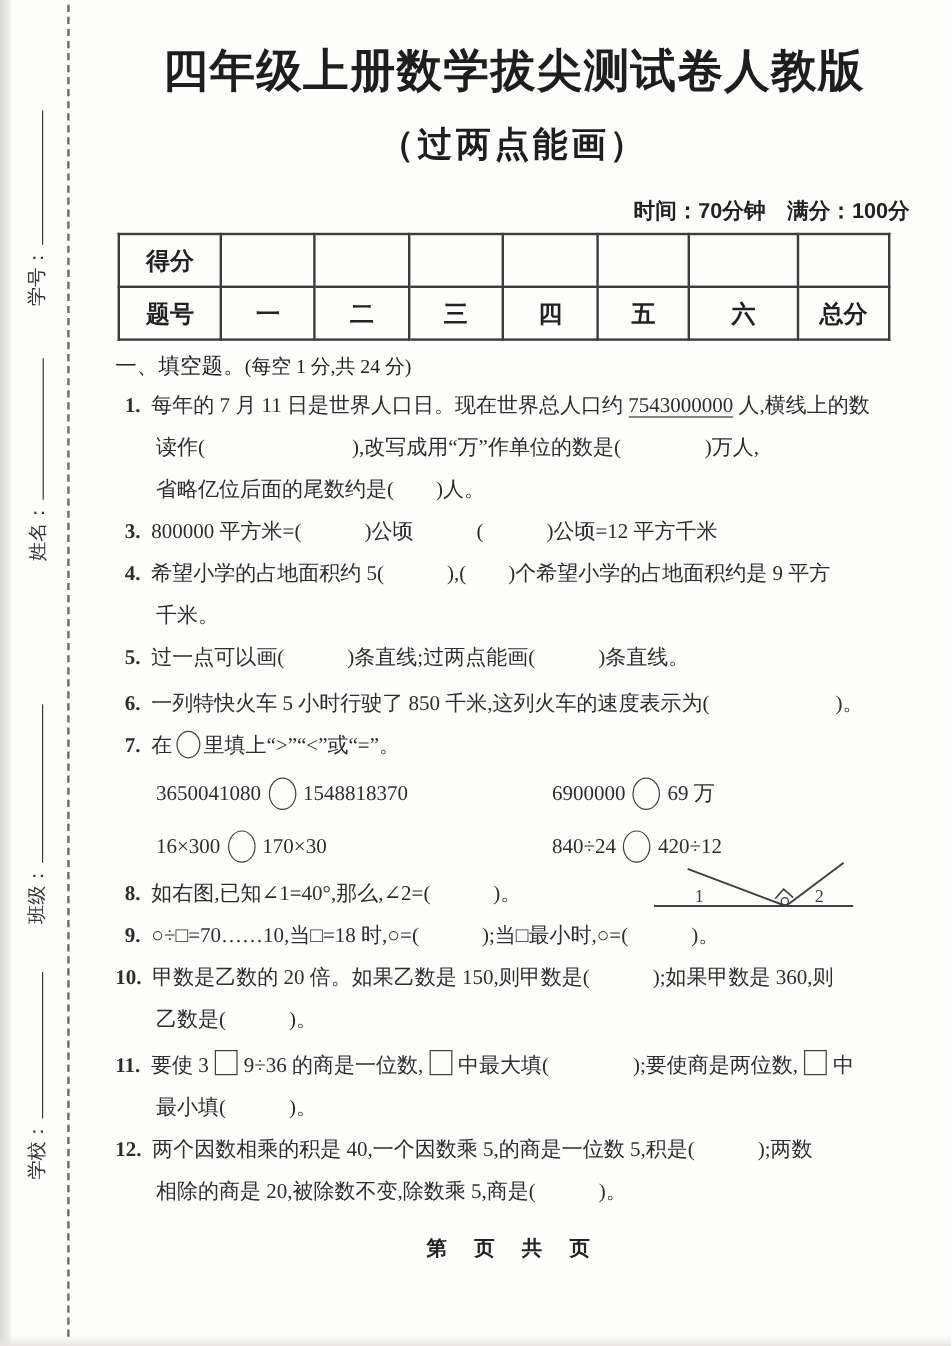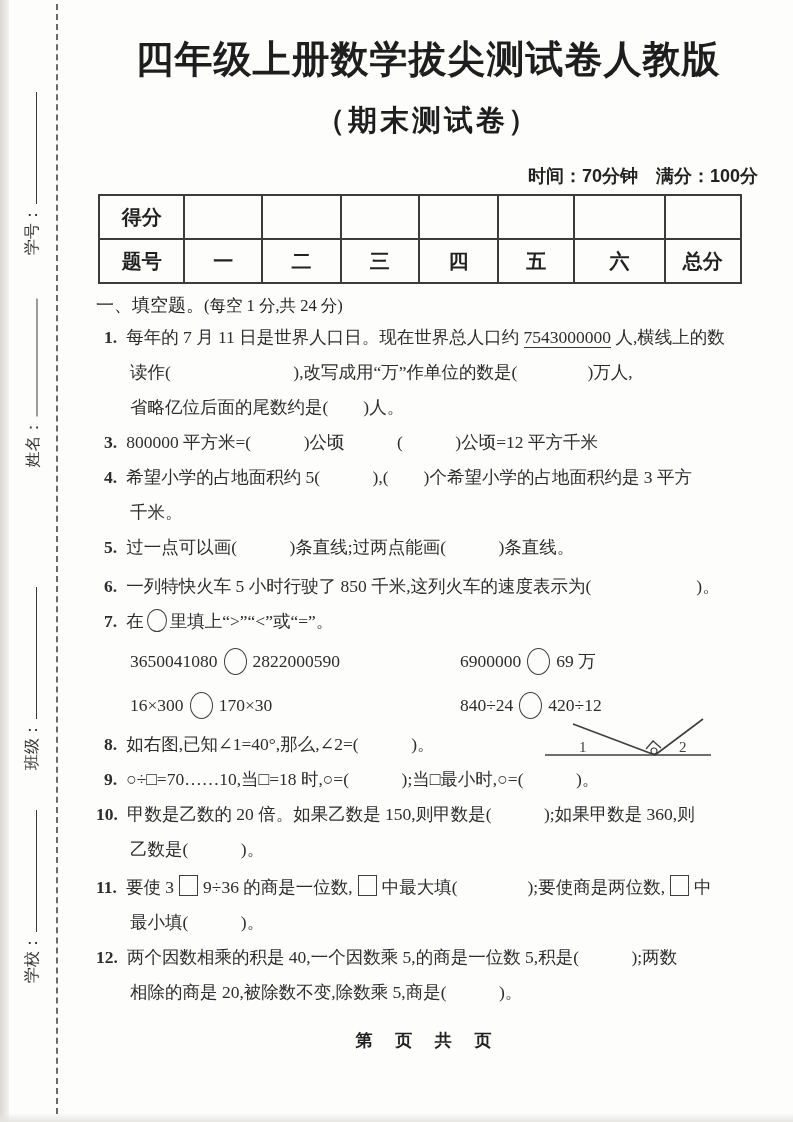--- a/index.html
+++ b/index.html
@@ -81,21 +81,21 @@
   </div>
   <div class="vlabel" id="v2">
     <span>班级：</span><span class="vl-line"></span>
   </div>
   <div class="vlabel" id="v3">
     <span>学校：</span><span class="vl-line"></span>
   </div>
 
   <div class="content">
     <div class="title">四年级上册数学拔尖测试卷人教版</div>
-    <div class="subtitle">（期末测试卷）</div>
+    <div class="subtitle">（过两点能画）</div>
     <div class="meta">时间：70分钟　满分：100分</div>
 
     <table class="score">
       <colgroup>
         <col style="width:85px">
           <col style="width:78px">
           <col style="width:78px">
           <col style="width:78px">
         <col style="width:79px">
           <col style="width:76px">
@@ -142,21 +142,21 @@
 
 
       <div class="q">
         <div class="ql first">
           <span class="qnum">3.</span><span>800000 平方米=(　　　)公顷　　　(　　　)公顷=12 平方千米</span>
         </div>
       </div>
 
       <div class="q">
         <div class="ql first">
-          <span class="qnum">4.</span><span>希望小学的占地面积约 5(　　　),(　　)个希望小学的占地面积约是 3 平方</span>
+          <span class="qnum">4.</span><span>希望小学的占地面积约 5(　　　),(　　)个希望小学的占地面积约是 9 平方</span>
         </div>
         <div class="ql">千米。</div>
       </div>
 
       <div class="q">
         <div class="ql first">
           <span class="qnum">5.</span><span>过一点可以画(　　　)条直线;过两点能画(　　　)条直线。</span>
         </div>
       </div>
 
@@ -167,21 +167,21 @@
       </div>
 
       <div class="q" style="margin-top:0">
         <div class="ql first">
           <span class="qnum">7.</span><span>在</span><span class="circ small"></span><span>里填上“&gt;”“&lt;”或“=”。</span>
         </div>
         <div class="cmp-row">
           <div class="cmp-pair left">
             <span>3650041080</span>
               <span class="circ"></span>
-              <span>2822000590</span>
+              <span>1548818370</span>
           </div>
           <div class="cmp-pair">
             <span>6900000</span>
               <span class="circ"></span>
               <span>69 万</span>
           </div>
         </div>
         <div class="cmp-row">
           <div class="cmp-pair left">
             <span>16×300</span>

